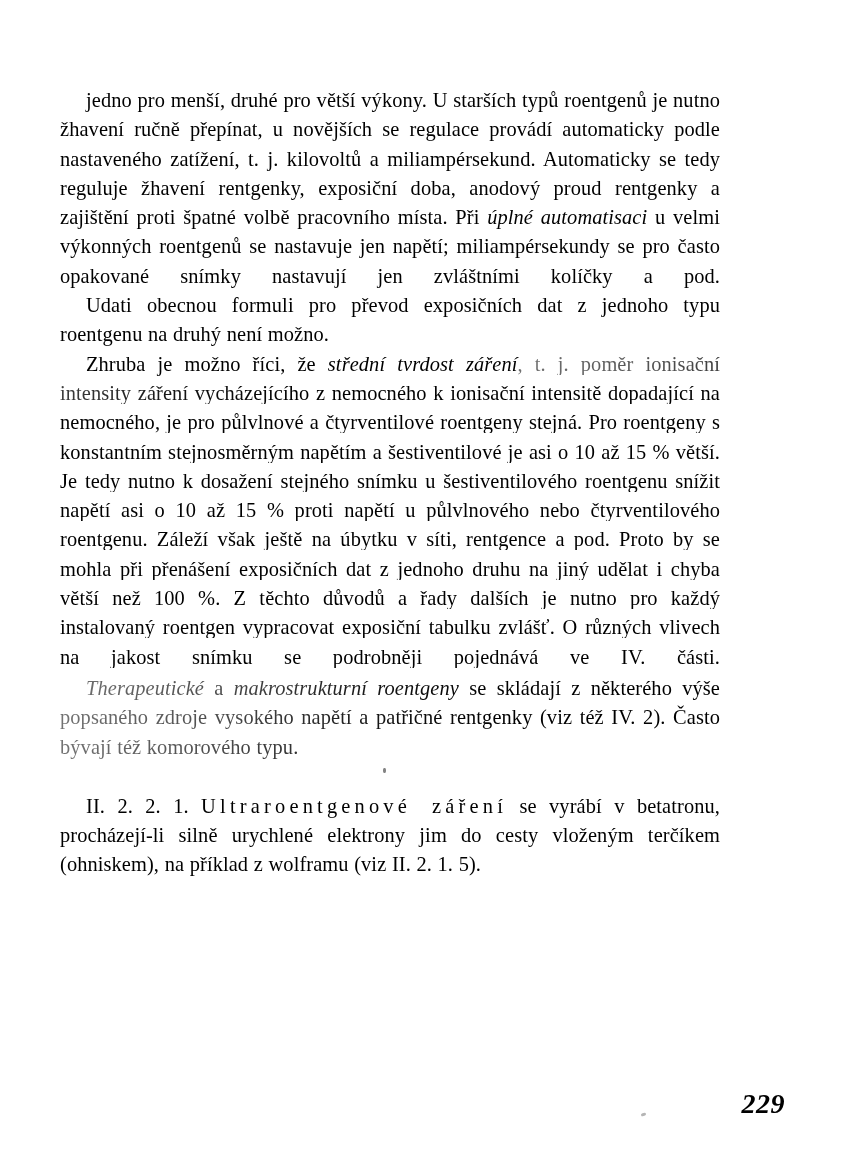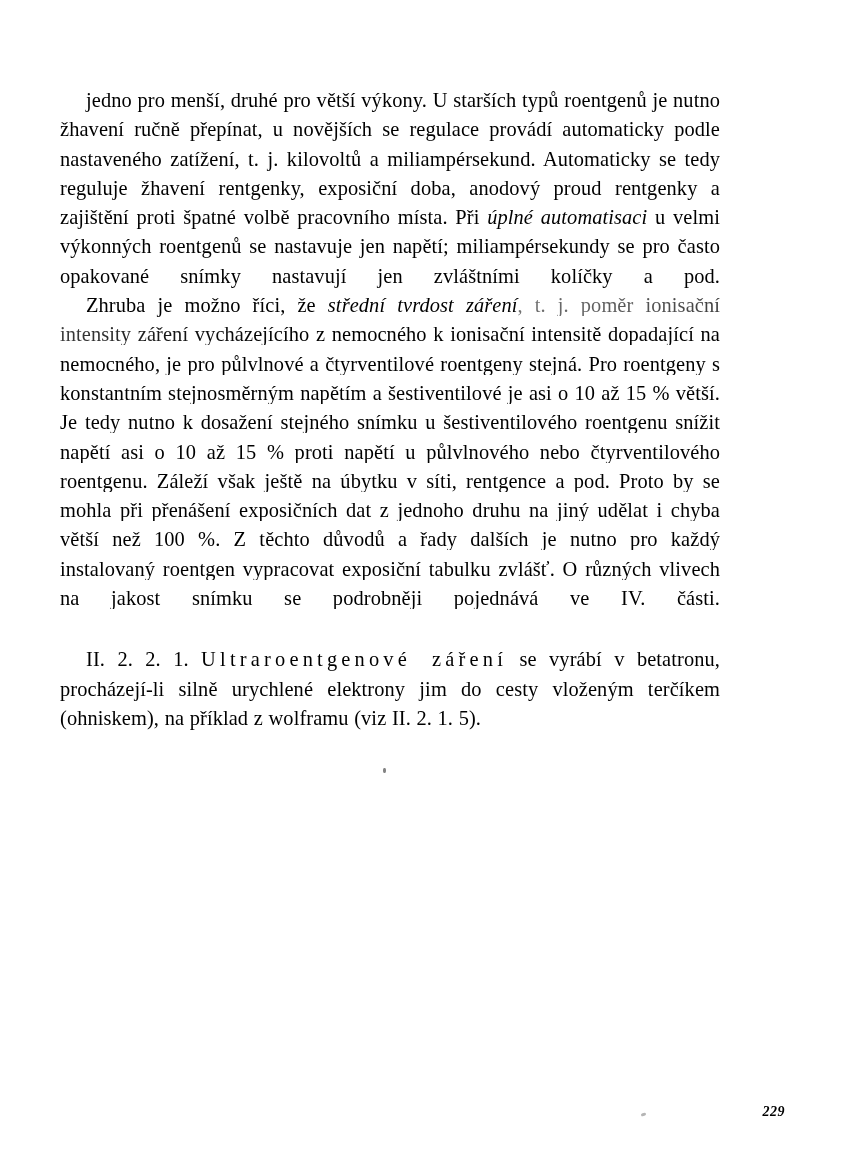--- a/index.html
+++ b/index.html
@@ -82,21 +82,21 @@
                   rgba(0,0,0,0.70) 160px,
                   rgba(0,0,0,0.92) 320px,
                   rgba(0,0,0,1) 440px);
   }
 
   
   .folio {
     position: absolute;
     right: 62px;
     bottom: 38px;
-    font-size: 14px;
+    font-size: 28px;
     font-style: italic;
     font-weight: bold;
     letter-spacing: 0.5px;
   }
 
   
   .speck {
     position: absolute;
     width: 3px;
     height: 5px;
@@ -109,25 +109,27 @@
 </style>
 </head>
 <body>
 
 <div class="page">
 
   <div class="text-block">
 
     <p class="para indent full-justify"><span>jedno pro menší, druhé pro větší výkony. U starších typů roentgenů je nutno žhavení ručně přepínat, u novějších se regulace provádí automaticky podle nastaveného zatížení, t. j. kilovoltů a miliampérsekund. Automaticky se tedy reguluje žhavení rentgenky, exposiční doba, anodový proud rentgenky a zajištění proti špatné volbě pracovního místa. Při </span><em class="it">úplné automatisaci</em><span> u velmi výkonných roentgenů se nastavuje jen napětí; miliampérsekundy se pro často opakované snímky nastavují jen zvláštními kolíčky a pod.</span></p>
 
+    <p class="para indent"><span>Udati obecnou formuli pro převod exposičních dat z jednoho typu roentgenu na druhý není možno.</span></p>
 
     <p class="para indent full-justify"><span>Zhruba je možno říci, že </span><em class="it">střední tvrdost záření</em><span class="faded-light">, t. j. poměr ionisační intensity záření vycházejícího z nemocného k ionisační intensitě dopadající na nemocného, je pro půlvlnové a čtyrventilové roentgeny stejná. Pro roentgeny s konstantním stejnosměrným napětím a šestiventilové je asi o 10 až 15 % větší. Je tedy nutno k dosažení stejného snímku u šestiventilového roentgenu snížit napětí asi o 10 až 15 % proti napětí u půlvlnového nebo čtyrventilového roentgenu. Záleží však ještě na úbytku v síti, rentgence a pod. Proto by se mohla při přenášení exposičních dat z jednoho druhu na jiný udělat i chyba větší než 100 %. Z těchto důvodů a řady dalších je nutno pro každý instalovaný roentgen vypracovat exposiční tabulku zvlášť. O různých vlivech na jakost snímku se podrobněji pojednává ve IV. části.</span></p>
 
     <div class="gap-small"></div>
 
+    <p class="para indent faded-light"><em class="it">Therapeutické</em><span> a </span><em class="it">makrostrukturní roentgeny</em><span> se skládají z některého výše popsaného zdroje vysokého napětí a patřičné rentgenky (viz též IV. 2). Často bývají též komorového typu.</span></p>
 
     <div class="gap-section"></div>
 
     <p class="para indent"><span>II. 2. 2. 1. </span><span class="spaced">Ultraroentgenové záření</span><span> se vyrábí v betatronu, procházejí-li silně urychlené elektrony jim do cesty vloženým terčíkem (ohniskem), na příklad z wolframu (viz II. 2. 1. 5).</span></p>
 
     <div class="gap-section"></div>
 
 
   </div>
 

